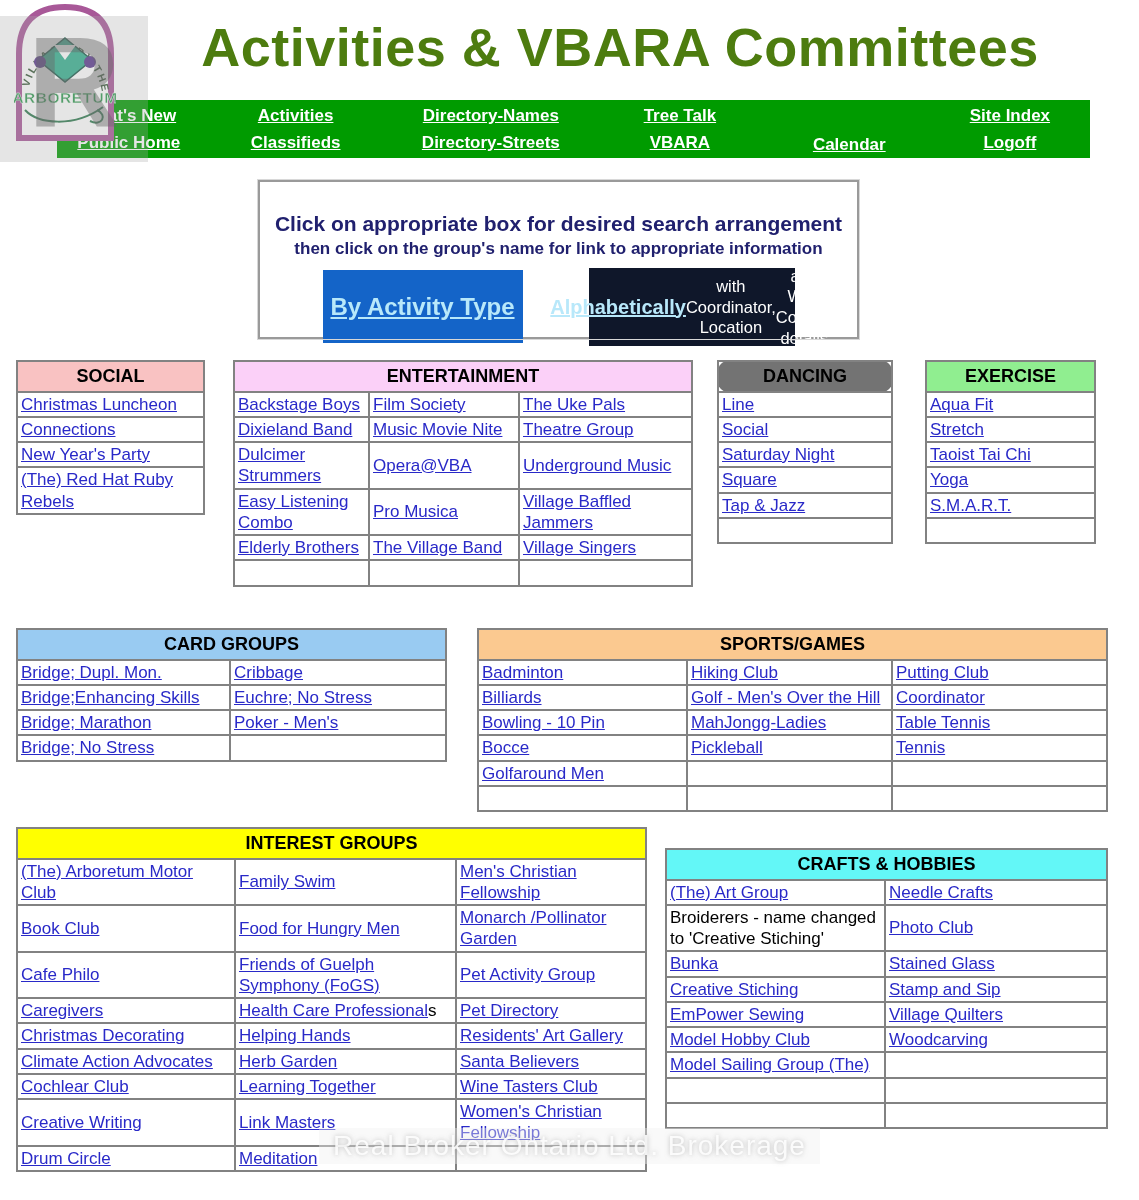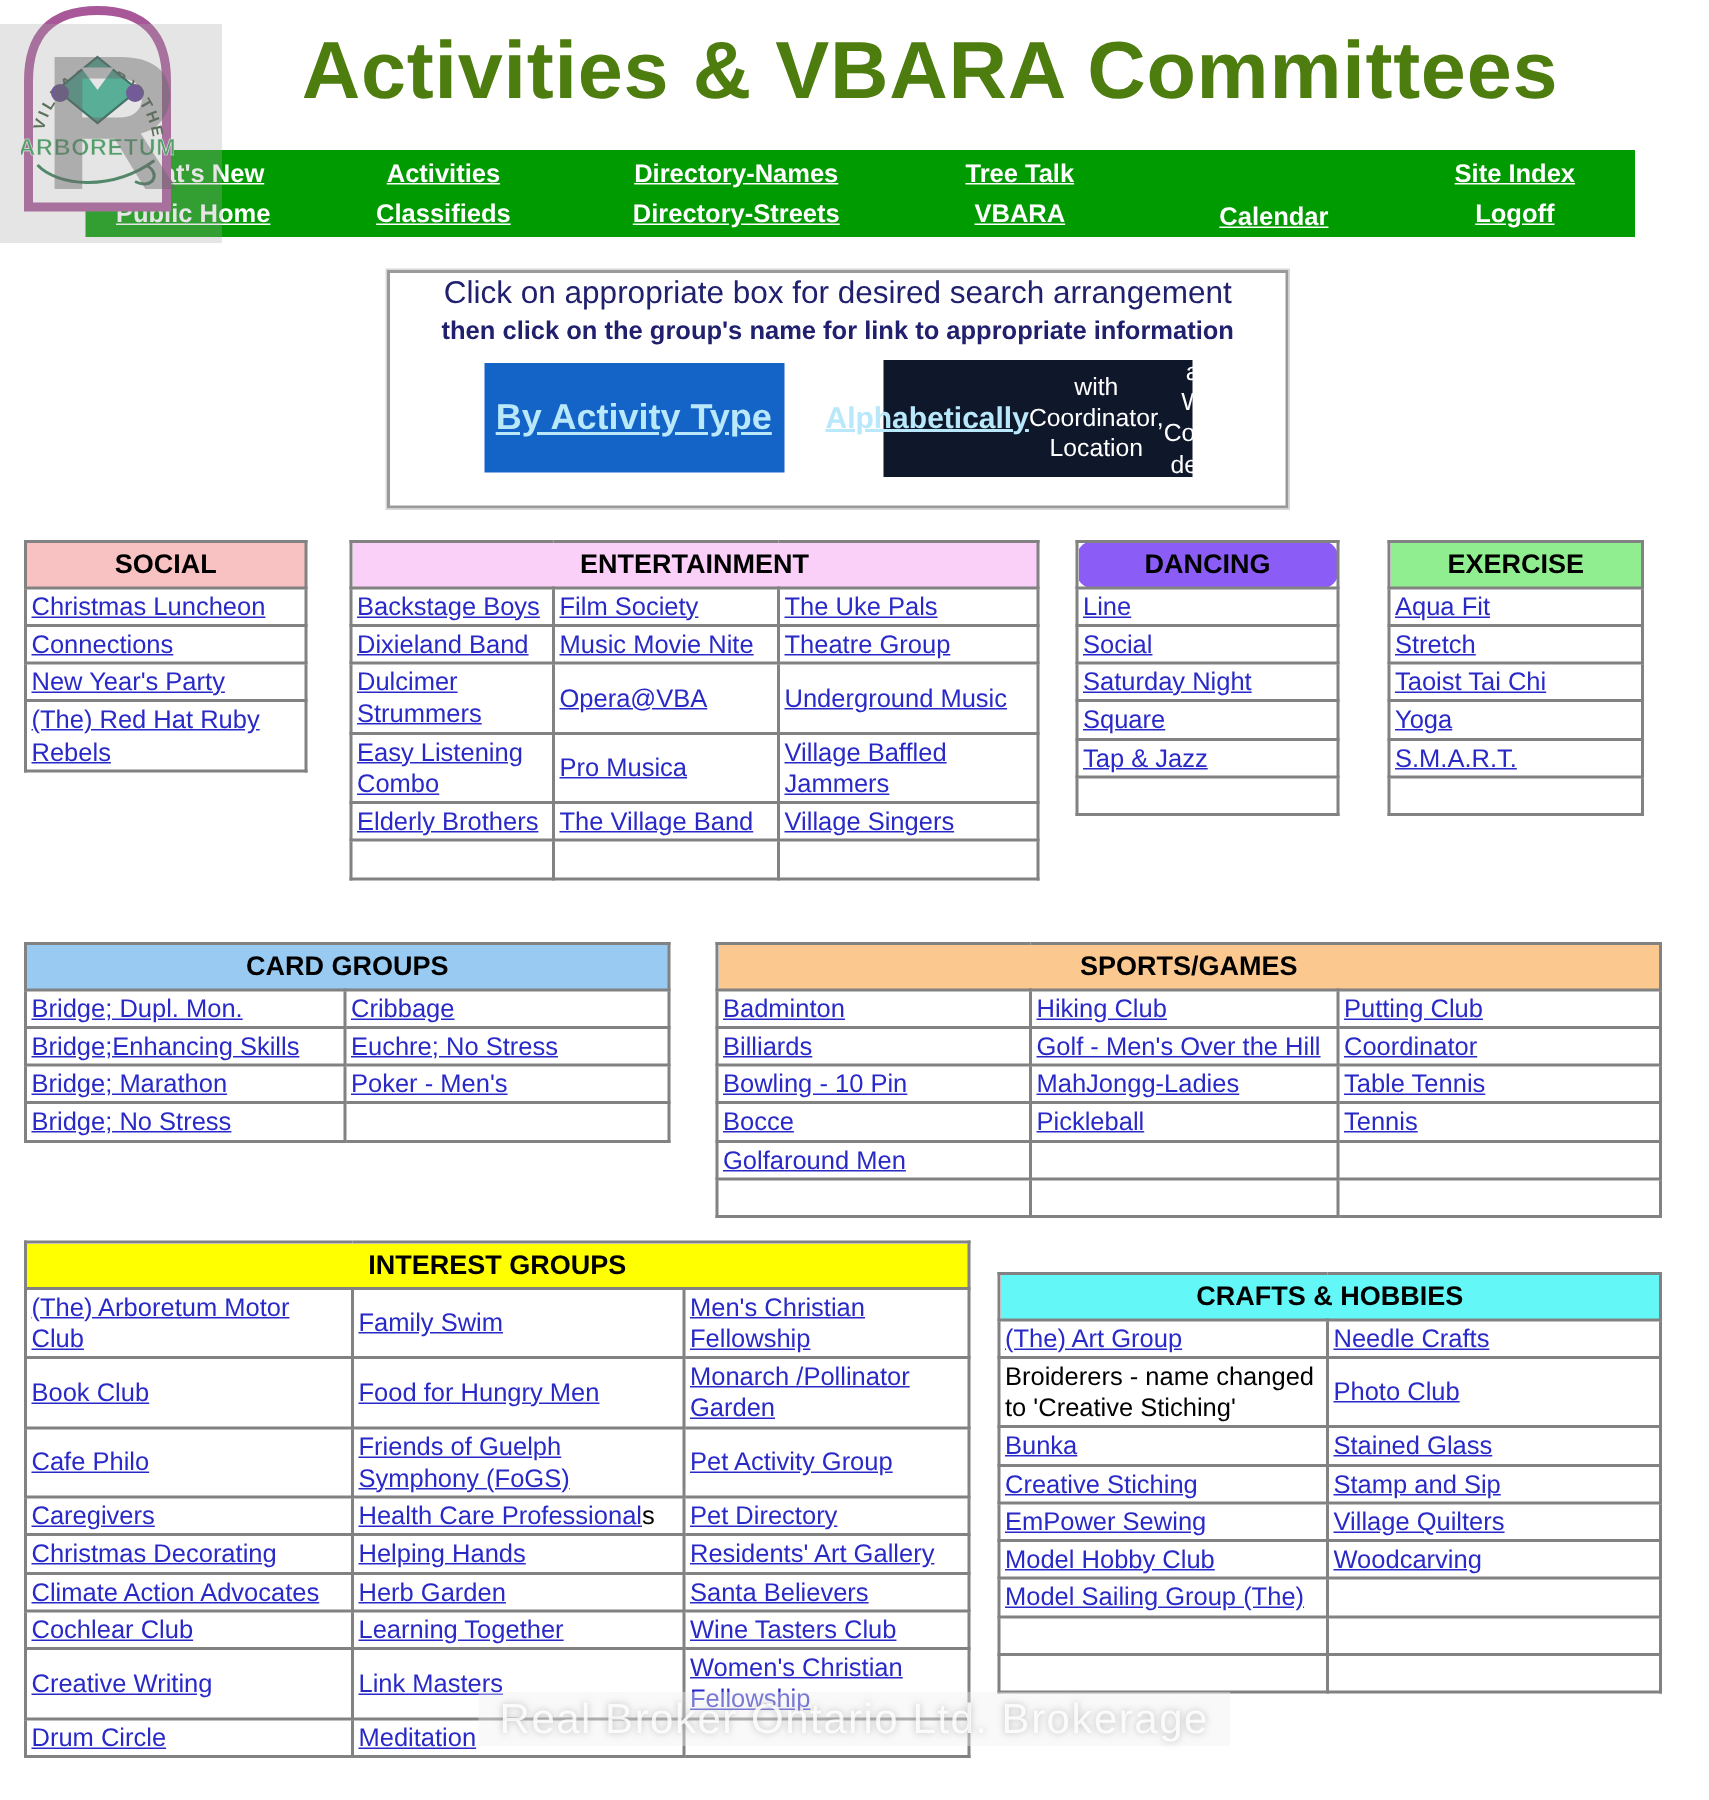--- a/index.html
+++ b/index.html
@@ -23,21 +23,21 @@
   .navbar { position:absolute; left:57px; top:100px; width:1033px; height:58px;
             background:#009B00; display:flex; align-items:stretch; }
   .nav-col { display:flex; flex-direction:column; justify-content:space-evenly; align-items:center; }
   .nav-col a { color:#fff; font-weight:bold; font-size:17px; text-decoration:underline; line-height:25px; }
   .nc0 { flex:0 0 13.9%; } .nc1 { flex:0 0 18.4%; } .nc2 { flex:0 0 19.4%; }
   .nc3 { flex:0 0 17.2%; } .nc4 { flex:0 0 15.6%;margin-top:32px; } .nc5 { flex:0 0 15.5%; }
 
   
   .search-panel { position:absolute; left:258px; top:180px; width:601px; height:159px;
                   border:2px solid #9a9a9a; outline:1px solid #d8d8d8; background:#fff; text-align:center; }
-  .sp-line1 { margin-top:2px; font-size:21px; font-weight:normal; color:#20206E; }
+  .sp-line1 { margin-top:30px; font-size:21px; font-weight:bold; color:#20206E; }
   .sp-line2 { margin-top:3px; font-size:17px; font-weight:bold; color:#20206E; }
   .sp-buttons { margin-top:11px; display:flex; justify-content:center; gap:66px; align-items:flex-start; }
   .btn-activity { width:200px; height:73px; background:#1464C8; display:flex; align-items:center;
                   justify-content:center; cursor:pointer; }
   .btn-activity a { color:#B8E8FA; font-size:24px; font-weight:bold; text-decoration:underline; }
   .btn-alpha { width:206px; height:78px; margin-top:-2px; background:#0f172a; display:flex;
                flex-direction:row; align-items:center; justify-content:center; cursor:pointer; }
   .btn-alpha a { color:#B8E8FA; font-size:20px; font-weight:bold; text-decoration:underline; }
   .btn-alpha .sub { color:#fff; font-size:16.5px; line-height:1.25; }
 
@@ -197,21 +197,21 @@
           <td>&nbsp;</td>
           <td>&nbsp;</td>
           <td>&nbsp;</td>
         </tr>
       </tbody>
   </table>
 
   <table class="t-dancing">
     <thead>
         <tr>
-          <th colspan="1" style="background: #8b5cf6; border-radius: 10px;">DANCING</th>
+          <th colspan="1" style="background: #737373; border-radius: 10px;">DANCING</th>
         </tr>
       </thead>
     <tbody>
         <tr>
           <td><a href="#">Line</a></td>
         </tr>
         <tr>
           <td><a href="#">Social</a></td>
         </tr>
         <tr>

